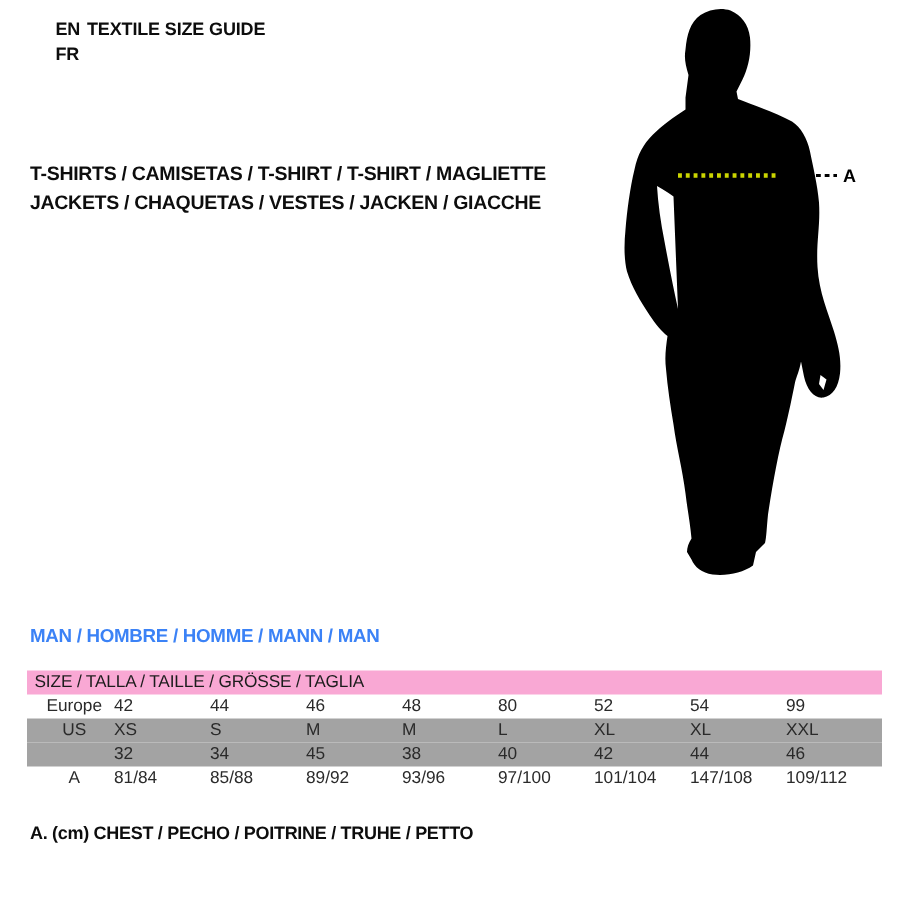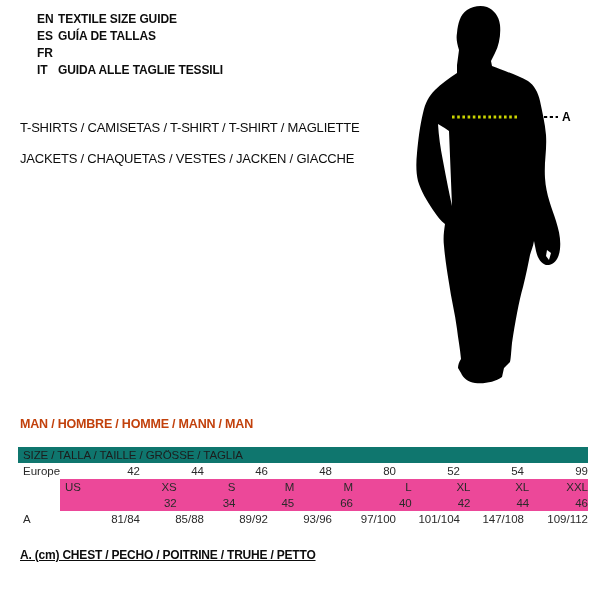--- a/index.html
+++ b/index.html
@@ -21,78 +21,70 @@
     display: flex; height: 17px; align-items: center;
     font-size: 12px; font-weight: 700; letter-spacing: -0.1px; color: #0d0d0d;
   }
   .lang-code { width: 33px; flex: 0 0 33px; padding-left: 12px; }
 
   
   .categories {
     position: absolute; left: 20px; top: 107px;
   }
   .category-line {
-    font-size: 13px; font-weight: 400; letter-spacing: -0.2px;
-    line-height: 18.5px; color: #0d0d0d; white-space: nowrap; margin-top: 12px;
+    font-size: 13px; font-weight: 700; letter-spacing: -0.2px;
+    line-height: 18.5px; color: #0d0d0d; white-space: nowrap;
   }
 
   
   .figure-wrap { position: absolute; left: 405px; top: 3px; width: 175px; height: 395px; }
   .figure-wrap svg { display: block; }
   .measure-label { font-family: "Liberation Sans", sans-serif; font-size: 12px; font-weight: 600; fill: #000; }
 
   
   .section-title {
     position: absolute; left: 20px; top: 417px;
-    font-size: 12.5px; font-weight: 700; letter-spacing: -0.2px; color: #c2410c;
+    font-size: 12.5px; font-weight: 700; letter-spacing: -0.2px; color: #3b82f6;
   }
 
   
   .size-table {
     position: absolute; left: 18px; top: 447px; width: 570px;
     font-size: 11.5px; color: #2a2a2a;
   }
   .size-table-header {
     height: 16px; line-height: 16px;
-    background: #0f766e; color: #1c1c1c;
+    background: #f9a8d4; color: #1c1c1c;
     padding-left: 5px; letter-spacing: -0.1px;
   }
   .size-row {
     display: grid;
     grid-template-columns: 58px repeat(8, 1fr);
     height: 16px; line-height: 16px; align-items: center;
   }
-  .size-row.shaded { background: #ec4899; margin-left: 42px; }
-  .size-row .row-label { padding-left: 5px; text-align: left; }
-  .size-row .cell { text-align: right; }
+  .size-row.shaded { background: #a3a3a3; }
+  .size-row .row-label { padding-left: 5px; text-align: center; }
+  .size-row .cell { text-align: left; }
 
   
   .footnote {
     position: absolute; left: 20px; top: 548px;
-    font-size: 12px; font-weight: 700; letter-spacing: -0.2px; color: #0d0d0d; text-decoration: underline;
+    font-size: 12px; font-weight: 700; letter-spacing: -0.2px; color: #0d0d0d;
   }
 </style>
 </head>
 <body>
 
 <div class="lang-list">
   <div class="lang-row">
     <span class="lang-code">EN</span>
     <span class="lang-label">TEXTILE SIZE GUIDE</span>
   </div>
   <div class="lang-row">
-    <span class="lang-code">ES</span>
-    <span class="lang-label">GUÍA DE TALLAS</span>
-  </div>
-  <div class="lang-row">
     <span class="lang-code">FR</span>
-  </div>
-  <div class="lang-row">
-    <span class="lang-code">IT</span>
-    <span class="lang-label">GUIDA ALLE TAGLIE TESSILI</span>
   </div>
 </div>
 
 <div class="categories">
   <div class="category-line">T-SHIRTS / CAMISETAS / T-SHIRT / T-SHIRT / MAGLIETTE</div>
   <div class="category-line">JACKETS / CHAQUETAS / VESTES / JACKEN / GIACCHE</div>
 </div>
 
 <div class="figure-wrap">
   <svg width="175" height="395" viewBox="0 0 175 395" xmlns="http://www.w3.org/2000/svg">
@@ -173,21 +165,21 @@
     <span class="cell">XL</span>
     <span class="cell">XL</span>
     <span class="cell">XXL</span>
   </div>
 
   <div class="size-row shaded">
     <span class="row-label"></span>
     <span class="cell">32</span>
     <span class="cell">34</span>
     <span class="cell">45</span>
-    <span class="cell">66</span>
+    <span class="cell">38</span>
     <span class="cell">40</span>
     <span class="cell">42</span>
     <span class="cell">44</span>
     <span class="cell">46</span>
   </div>
 
   <div class="size-row">
     <span class="row-label">A</span>
     <span class="cell">81/84</span>
     <span class="cell">85/88</span>

